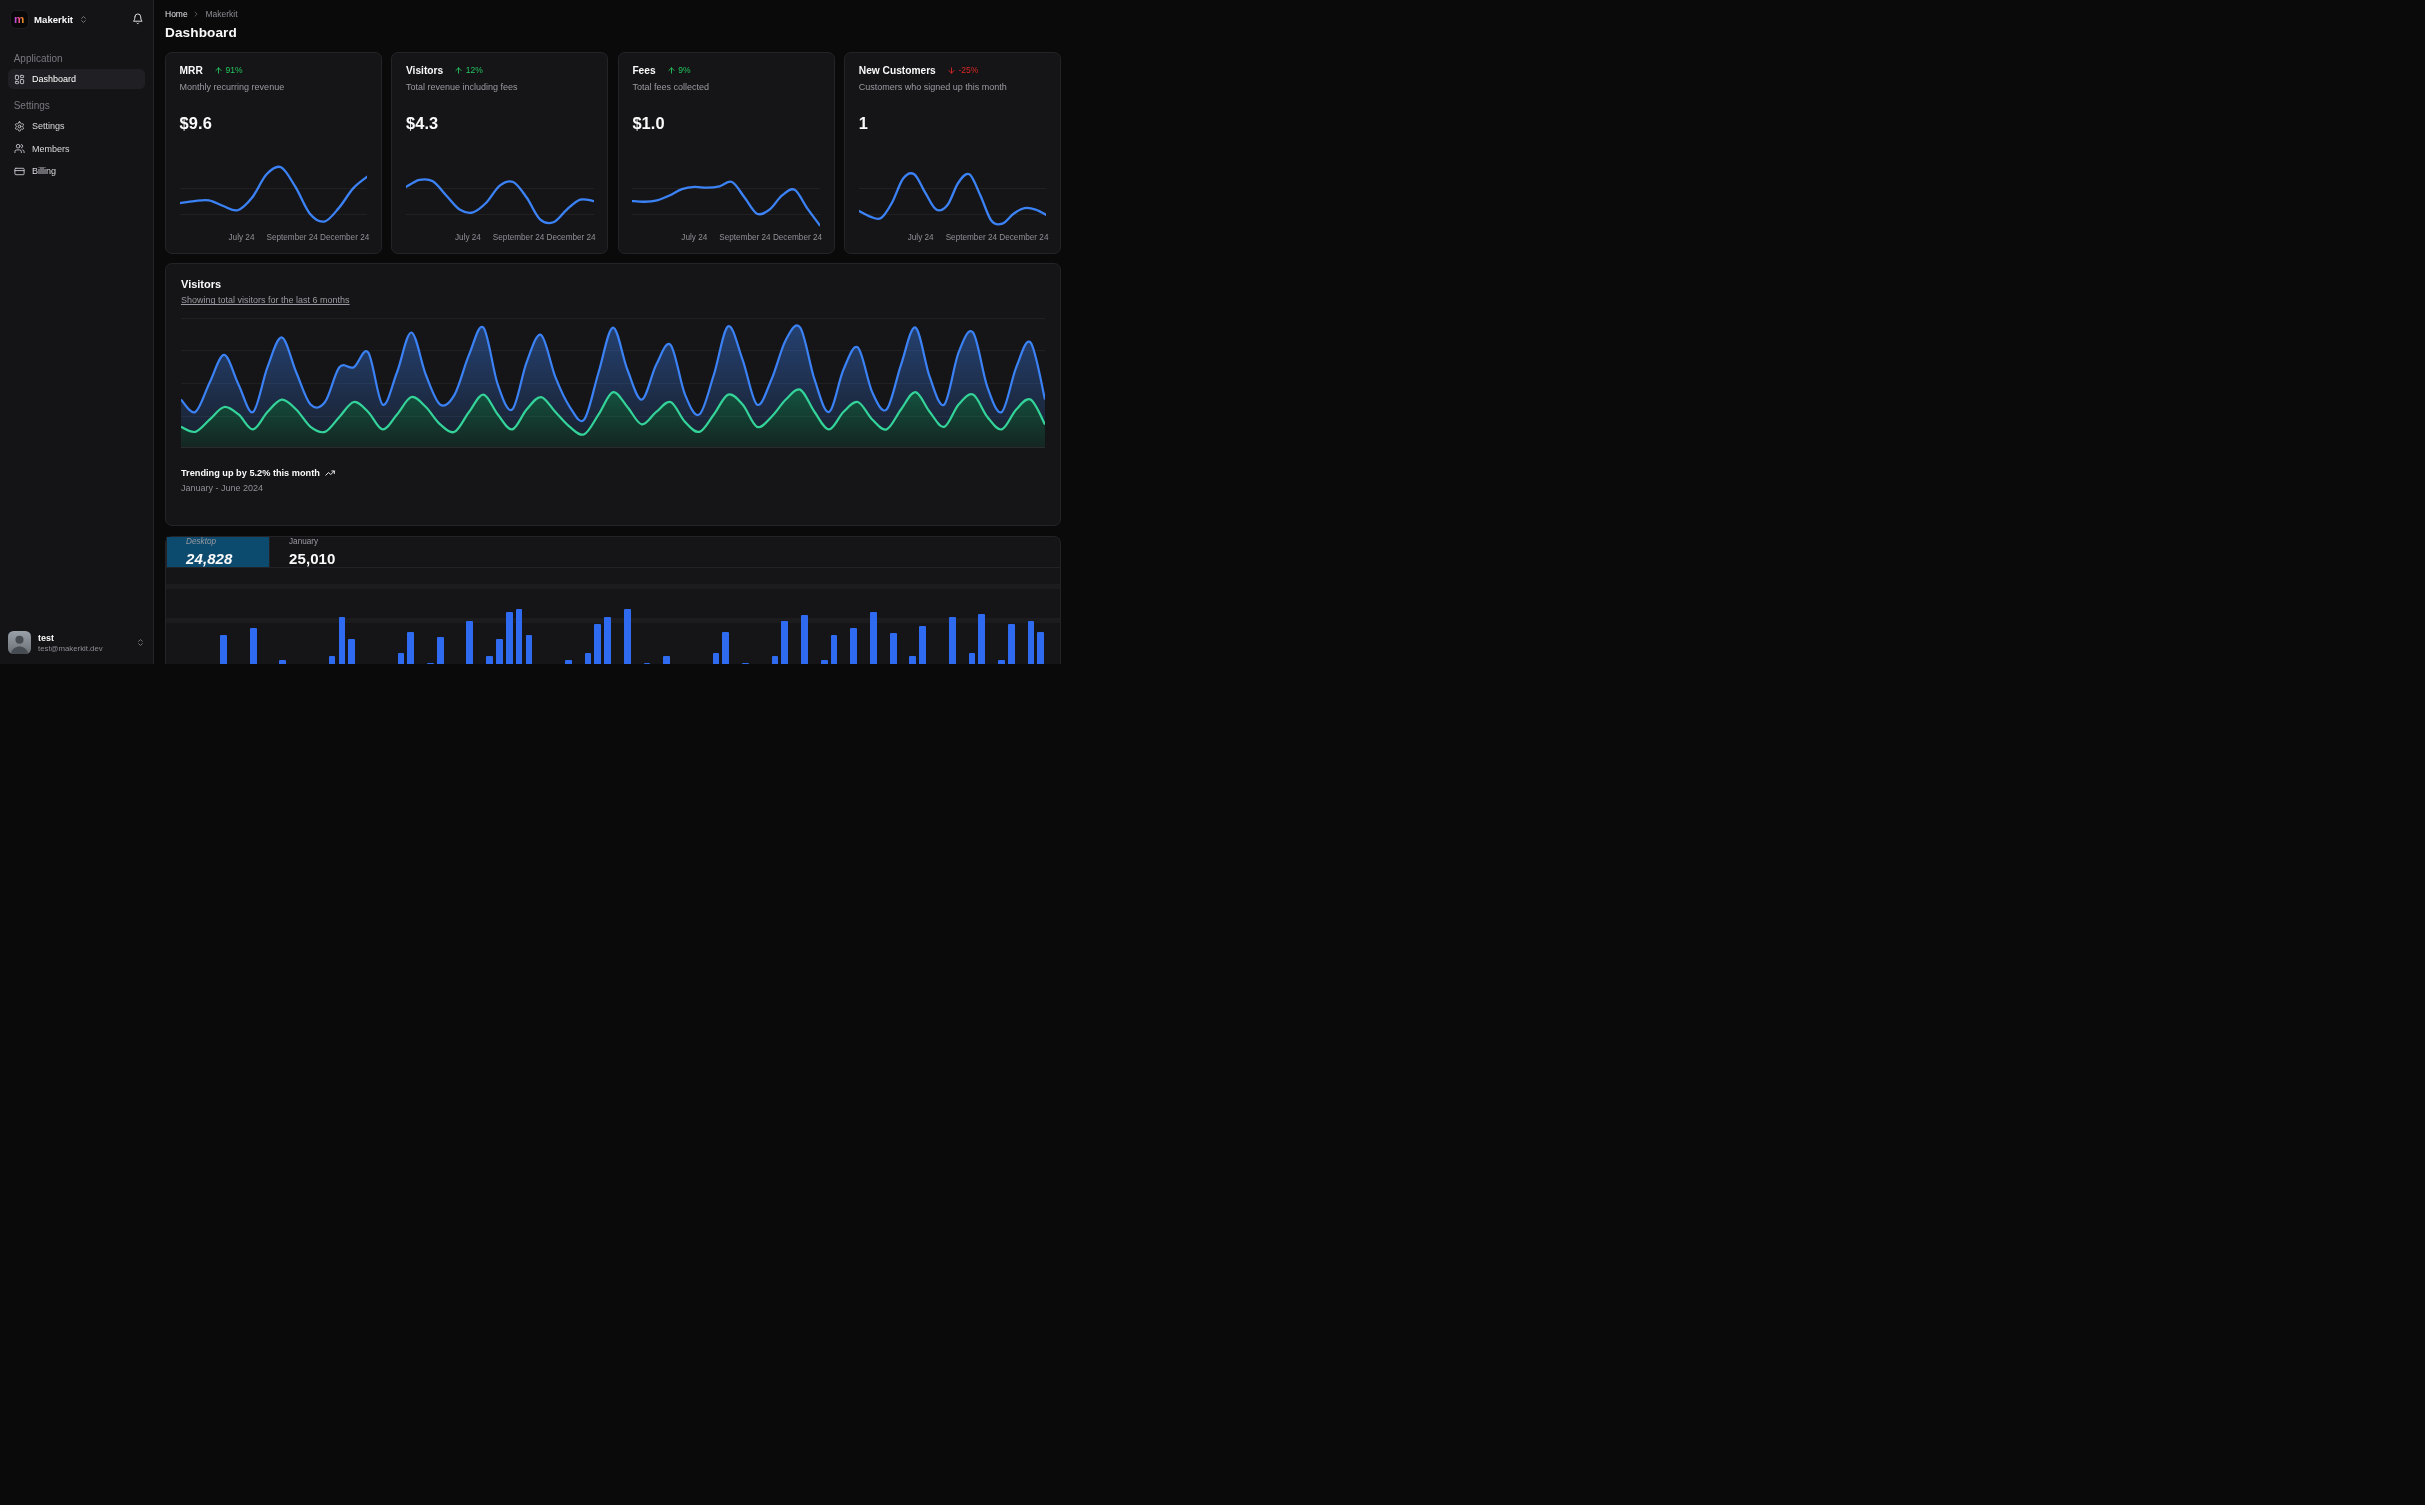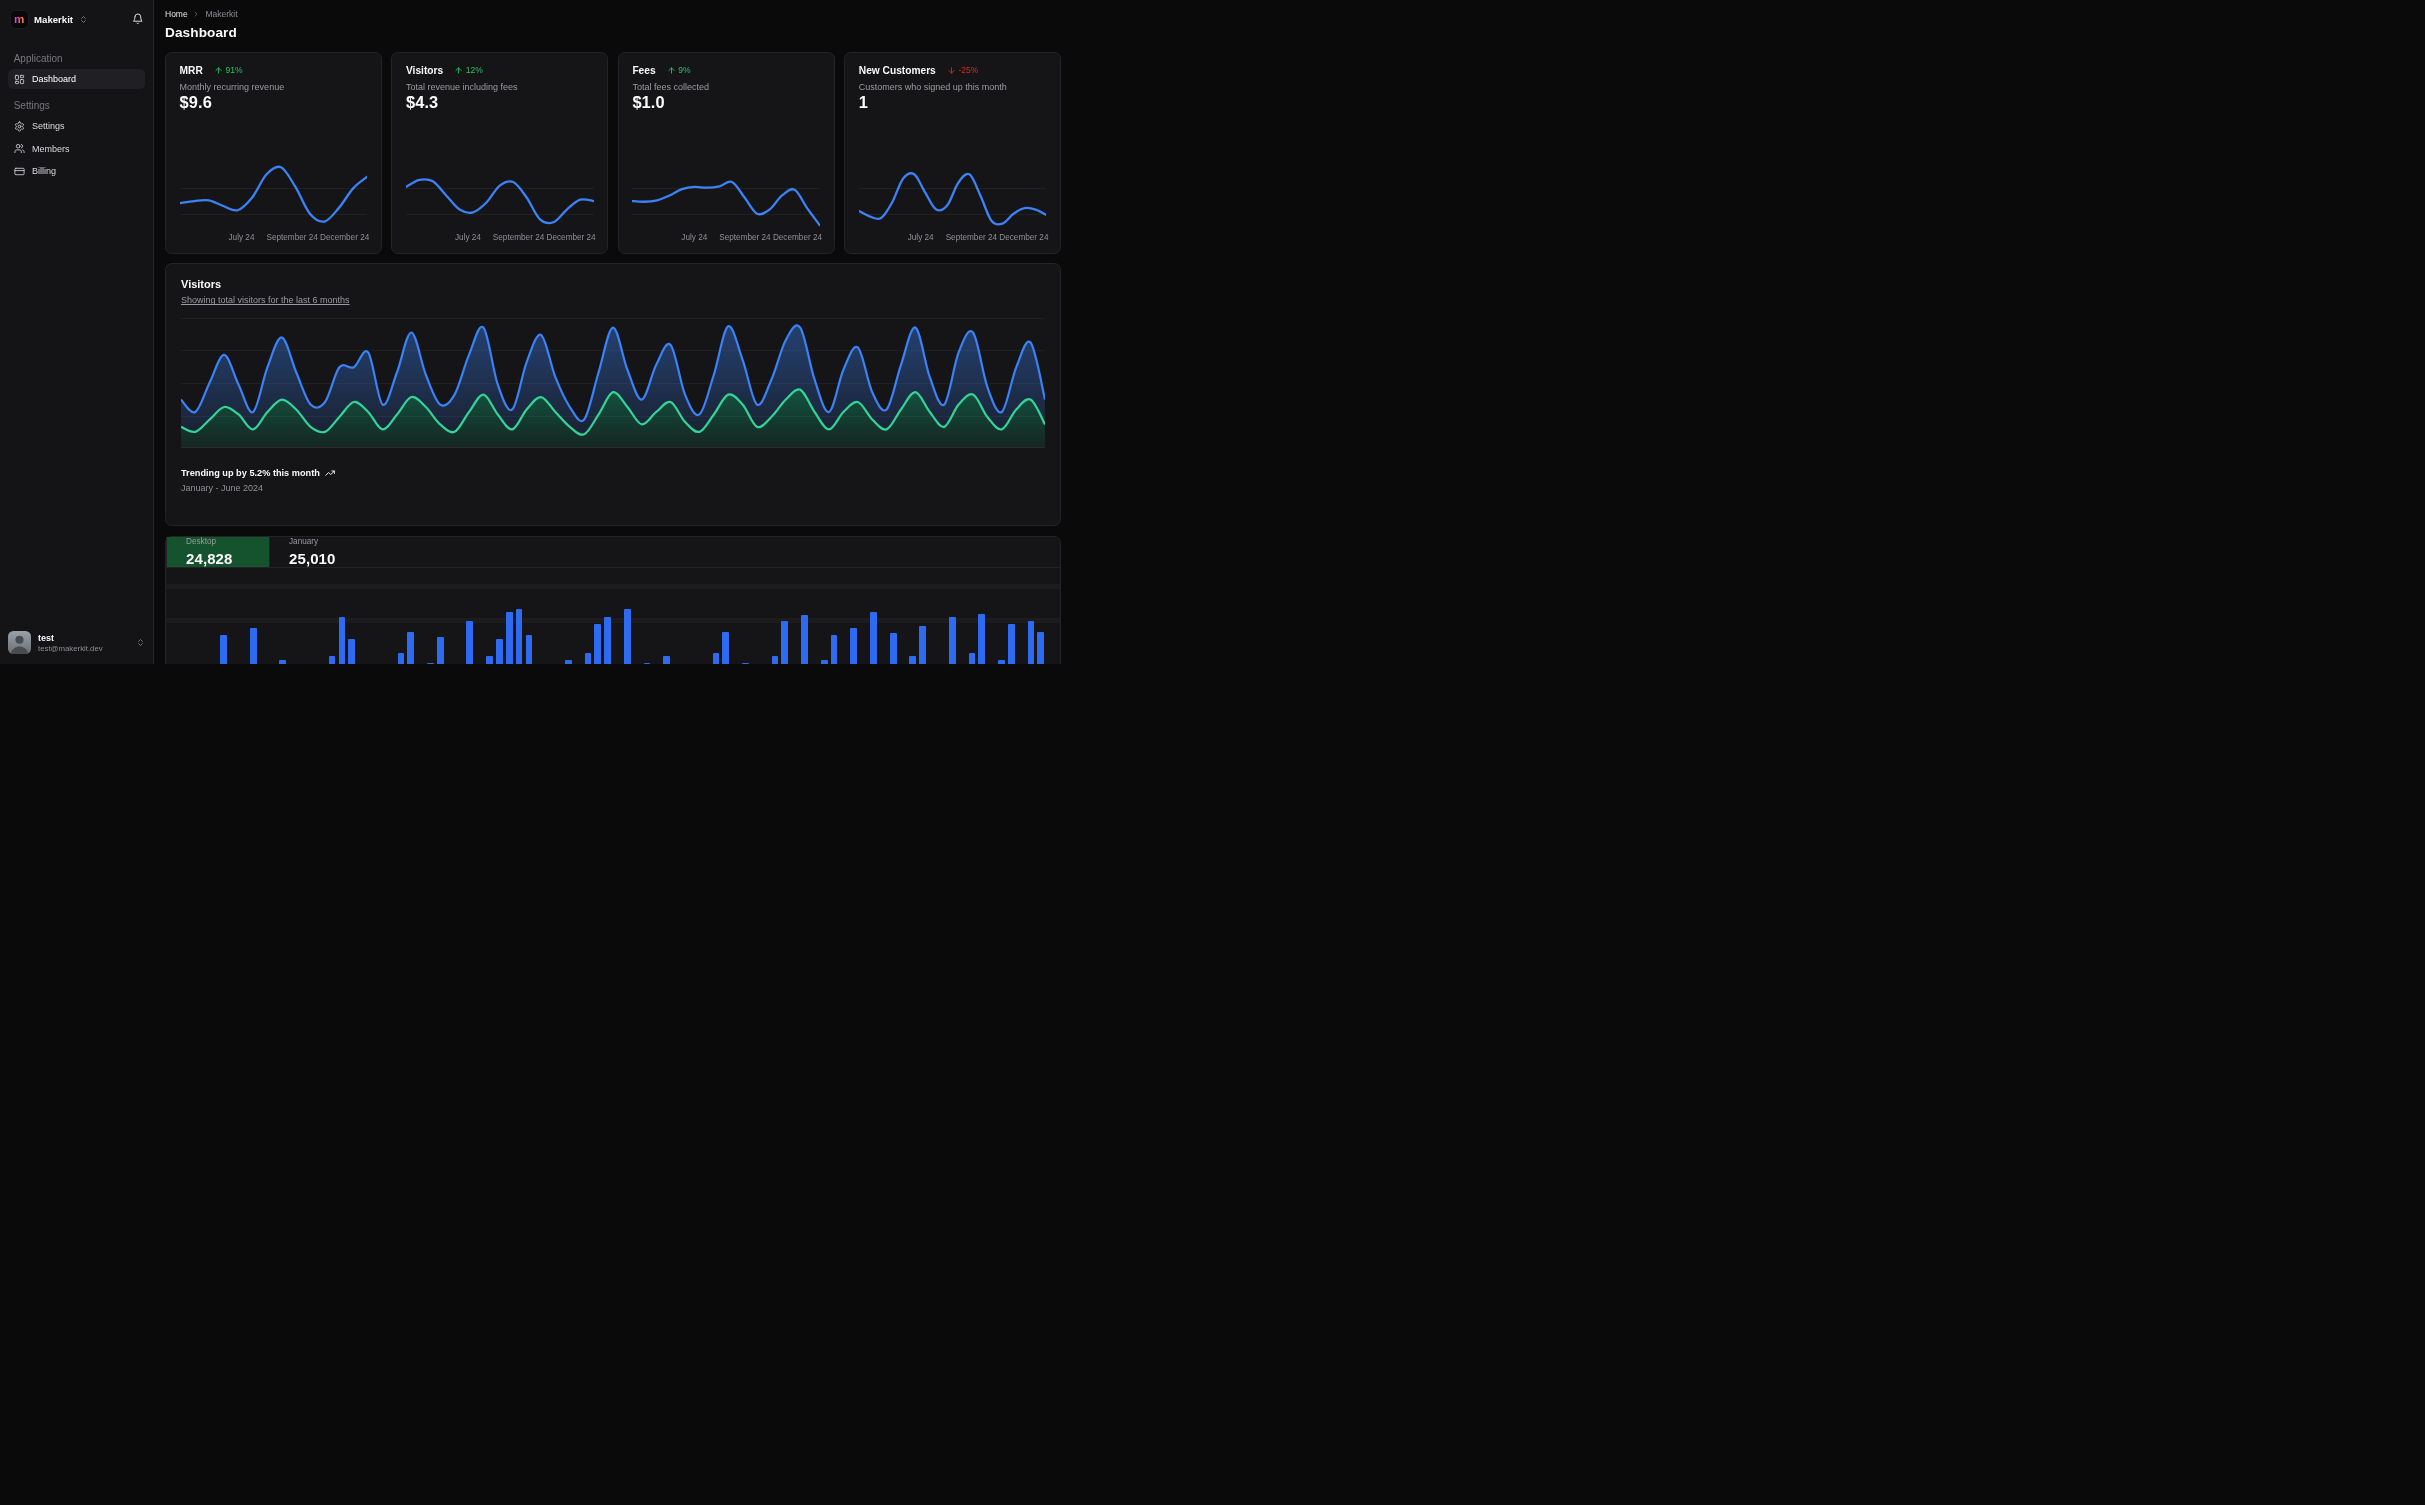--- a/index.html
+++ b/index.html
@@ -54,21 +54,21 @@
   .card { background:#151517; border:0.7px solid #242428; border-radius:6.8px; }
   .stat-card { height:202px; padding:12.3px 13.6px 9.6px 13.6px; display:flex; flex-direction:column; }
   .stat-head { display:flex; align-items:center; gap:11px; }
   .stat-title { font-size:10.2px; font-weight:700; }
   .badge { display:inline-flex; align-items:center; gap:2.7px; font-size:8.5px; color:#22c55e; }
   .badge svg { width:9px; height:9px; }
   .badge .arrow-down-icon { display:none; }
   .badge.down { color:#dc2626; }
   .badge.down .arrow-down-icon { display:block; }
   .stat-sub { margin-top:6.1px; font-size:9px; color:#9a9aa2; }
-  .stat-value { margin-top:1px; font-size:16.4px; font-weight:700; letter-spacing:0.1px; }
+  .stat-value { margin-top:22px; font-size:16.4px; font-weight:700; letter-spacing:0.1px; }
   .spark-chart { margin-top:auto; height:89px; position:relative; }
   .spark-chart svg { width:100%; height:78px; display:block; }
   .sg { position:absolute; left:0; right:0; height:0.7px; background:rgba(255,255,255,.055); }
   .spark-labels { position:absolute; bottom:0; left:0; right:0; height:10.2px; }
   .spark-labels span { position:absolute; transform:translateX(-50%); font-size:8.2px; color:#8f8f97;
     white-space:nowrap; }
   .sl-0 { left:33%; } .sl-1 { left:60%; } .sl-2 { left:88%; }
 
   
   .visitors-card { margin-top:9.6px; height:263px; padding:13.6px 15px; display:flex; flex-direction:column; }
@@ -83,21 +83,21 @@
   .trend-line .icon { color:#fafafa; }
   .period-line { margin-top:4.8px; font-size:9px; color:#8f8f97; }
 
   
   .pv-card { margin-top:9.6px; height:273px; padding:0; overflow:visible; }
   .pv-header { display:flex; border-bottom:0.7px solid #232327; }
   .pv-titles { flex:1; padding:13px 15px 13.6px 15px; }
   .pv-stats { display:flex; }
   .pv-stat { width:100px; border-left:0.7px solid #232327; display:flex; flex-direction:column;
     justify-content:center; gap:4.1px; padding-left:19px; cursor:pointer; }
-  .pv-stat.active { background:#14532d; width:103px; }
+  .pv-stat.active { background:#0c4a6e; width:103px;font-style:italic; }
   .pv-stat-label { font-size:8.2px; color:#9a9aa2; }
   .pv-stat-value { font-size:15px; font-weight:700; letter-spacing:0.1px; }
   .pv-chart { margin:0 15px; height:177px; position:relative; display:flex; align-items:flex-end;
     justify-content:space-between; }
   .pv-band { position:absolute; left:-15px; right:-15px; height:4.8px; background:rgba(255,255,255,.03); }
   .bar { width:6.8px; background:#2e6bf0; border-radius:1px 1px 0 0; flex:none; position:relative; z-index:1; }
 </style>
 </head>
 <body>
 

